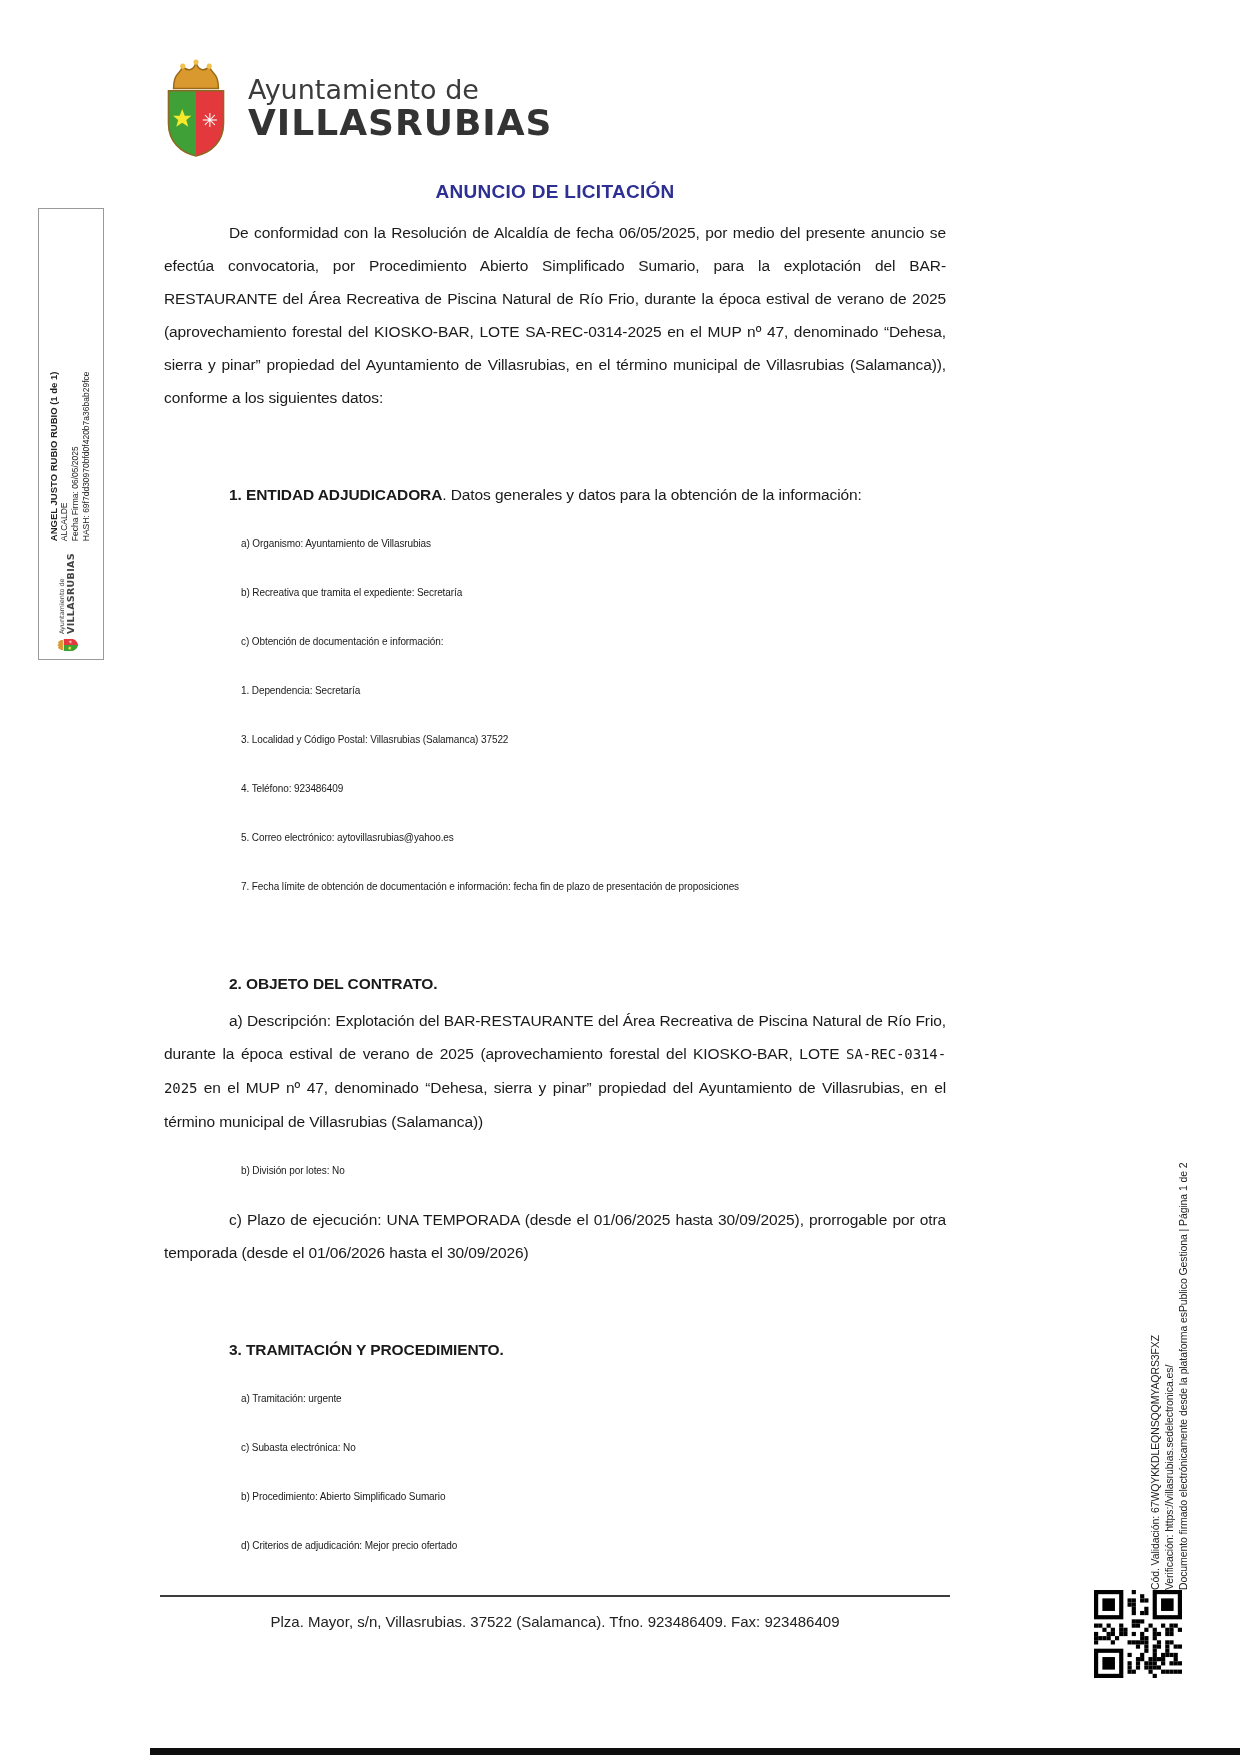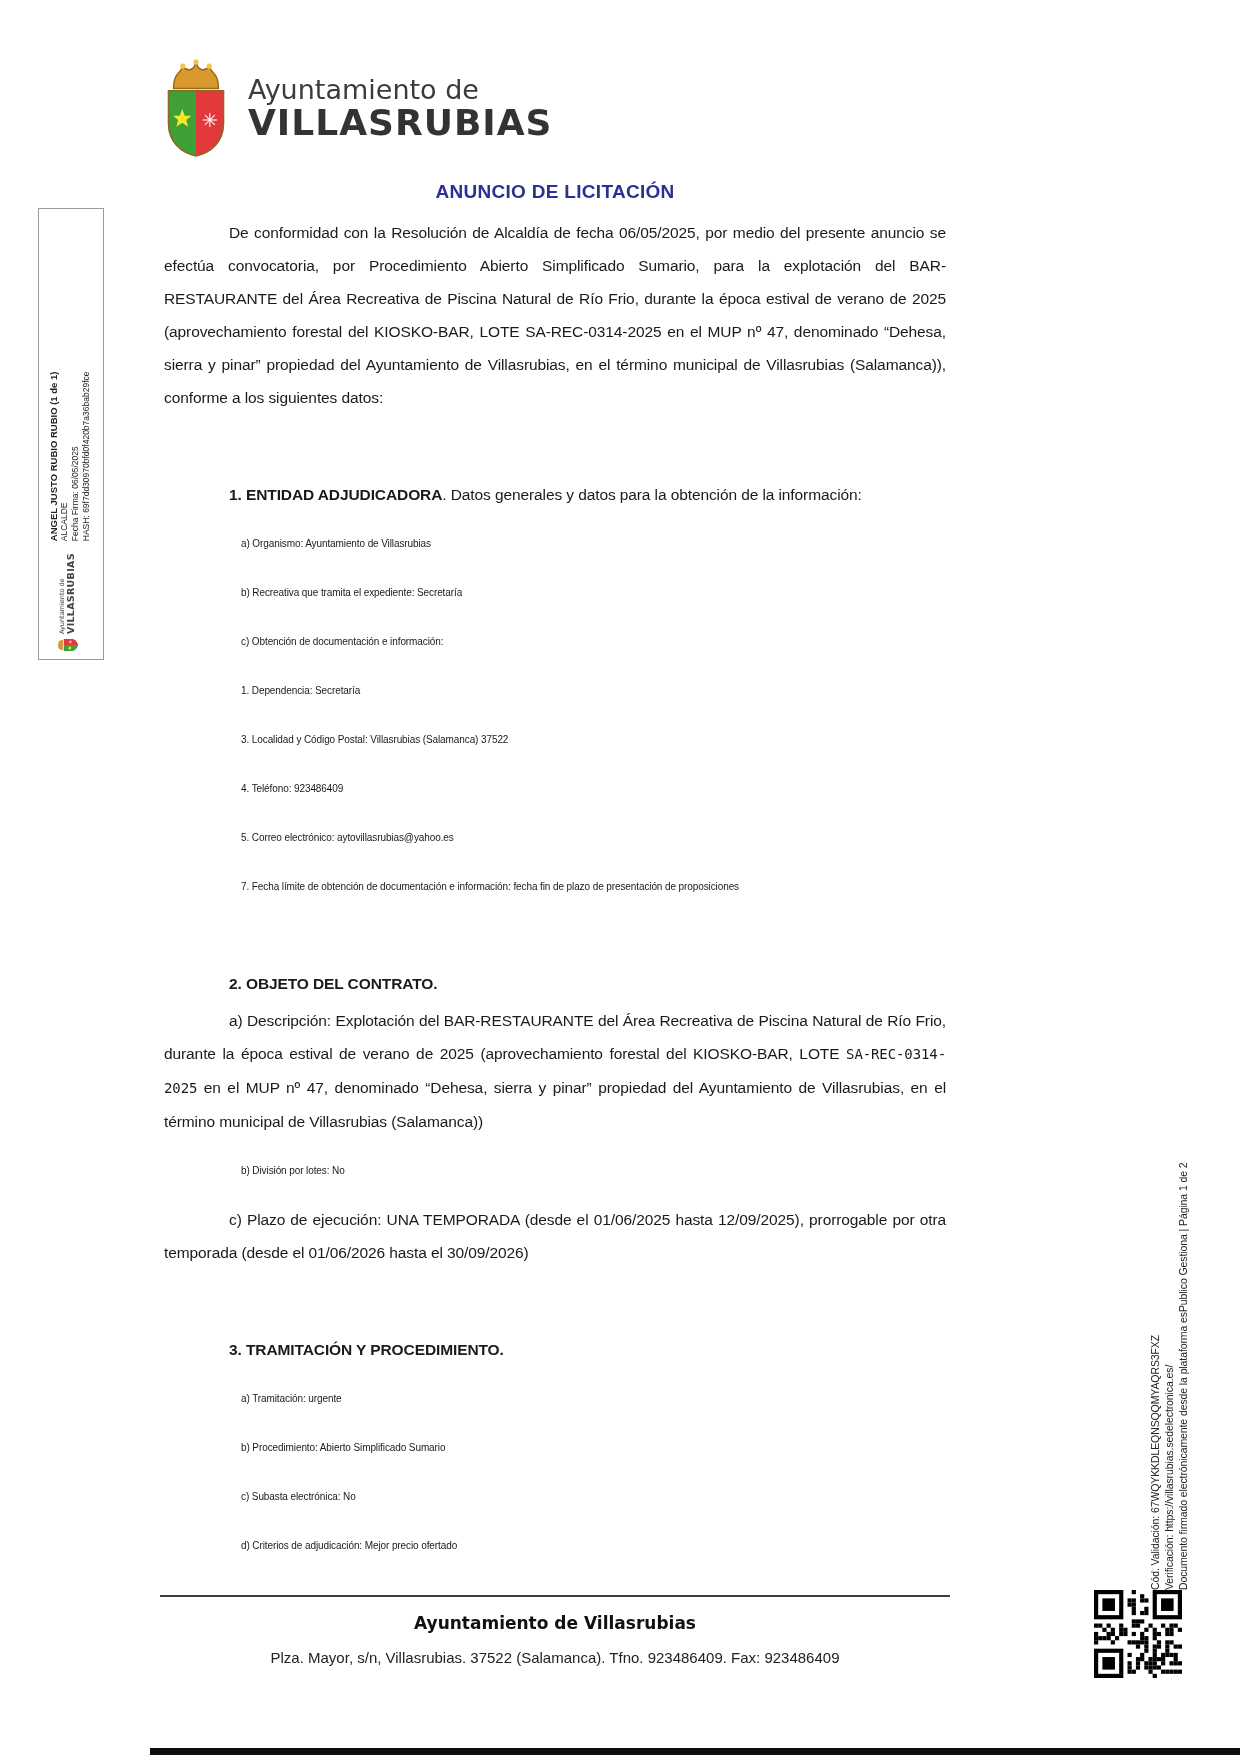--- a/index.html
+++ b/index.html
@@ -101,35 +101,34 @@
       <p class="sub">3. Localidad y Código Postal: Villasrubias (Salamanca) 37522</p>
       <p class="sub">4. Teléfono: 923486409</p>
       <p class="sub">5. Correo electrónico: aytovillasrubias@yahoo.es</p>
       <p class="sub wrap">7. Fecha límite de obtención de documentación e información: fecha fin de plazo de presentación de proposiciones</p>
     </div>
 
     <div class="section">
       <p class="para indent"><b>2. OBJETO DEL CONTRATO.</b></p>
       <p class="para indent wrap"><span>a) Descripción: Explotación del BAR-RESTAURANTE del Área Recreativa de Piscina Natural de Río Frio, durante la época estival de verano de 2025 (aprovechamiento forestal del KIOSKO-BAR, LOTE </span><span class="code">SA-REC-0314-2025</span><span> en el MUP nº 47, denominado “Dehesa, sierra y pinar” propiedad del Ayuntamiento de Villasrubias, en el término municipal de Villasrubias (Salamanca))</span></p>
       <p class="sub">b) División por lotes: No</p>
-      <p class="para indent wrap">c) Plazo de ejecución: UNA TEMPORADA (desde el 01/06/2025 hasta 12/09/2025), prorrogable por otra temporada (desde el 01/06/2026 hasta el 30/09/2026)</p>
+      <p class="para indent wrap">c) Plazo de ejecución: UNA TEMPORADA (desde el 01/06/2025 hasta 30/09/2025), prorrogable por otra temporada (desde el 01/06/2026 hasta el 30/09/2026)</p>
     </div>
 
     <div class="section">
       <p class="para indent"><b>3. TRAMITACIÓN Y PROCEDIMIENTO.</b></p>
       <p class="sub">a) Tramitación: urgente</p>
+      <p class="sub">c) Subasta electrónica: No</p>
       <p class="sub">b) Procedimiento: Abierto Simplificado Sumario</p>
-      <p class="sub">c) Subasta electrónica: No</p>
       <p class="sub">d) Criterios de adjudicación: Mejor precio ofertado</p>
     </div>
   </main>
 
   <footer class="footer">
     <hr class="f-rule">
-    <div class="f-org">Ayuntamiento de Villasrubias</div>
     <div class="f-addr">Plza. Mayor, s/n, Villasrubias. 37522 (Salamanca). Tfno. 923486409. Fax: 923486409</div>
   </footer>
 
   <aside class="sidebar-box">
     <div class="sidebar-rot">
       <div class="mini-logo">
         <svg width="16" height="23" viewBox="0 0 70 100">
           <path d="M13,30 C13,14 20,16 22,8 C27,14 33,12 35,4 C37,12 43,14 48,8 C50,16 57,14 57,30 Z" fill="#d9992e"></path>
           <g clip-path="url(#sh)">
             <rect x="8" y="32" width="27" height="64" fill="#3fa037"></rect>

